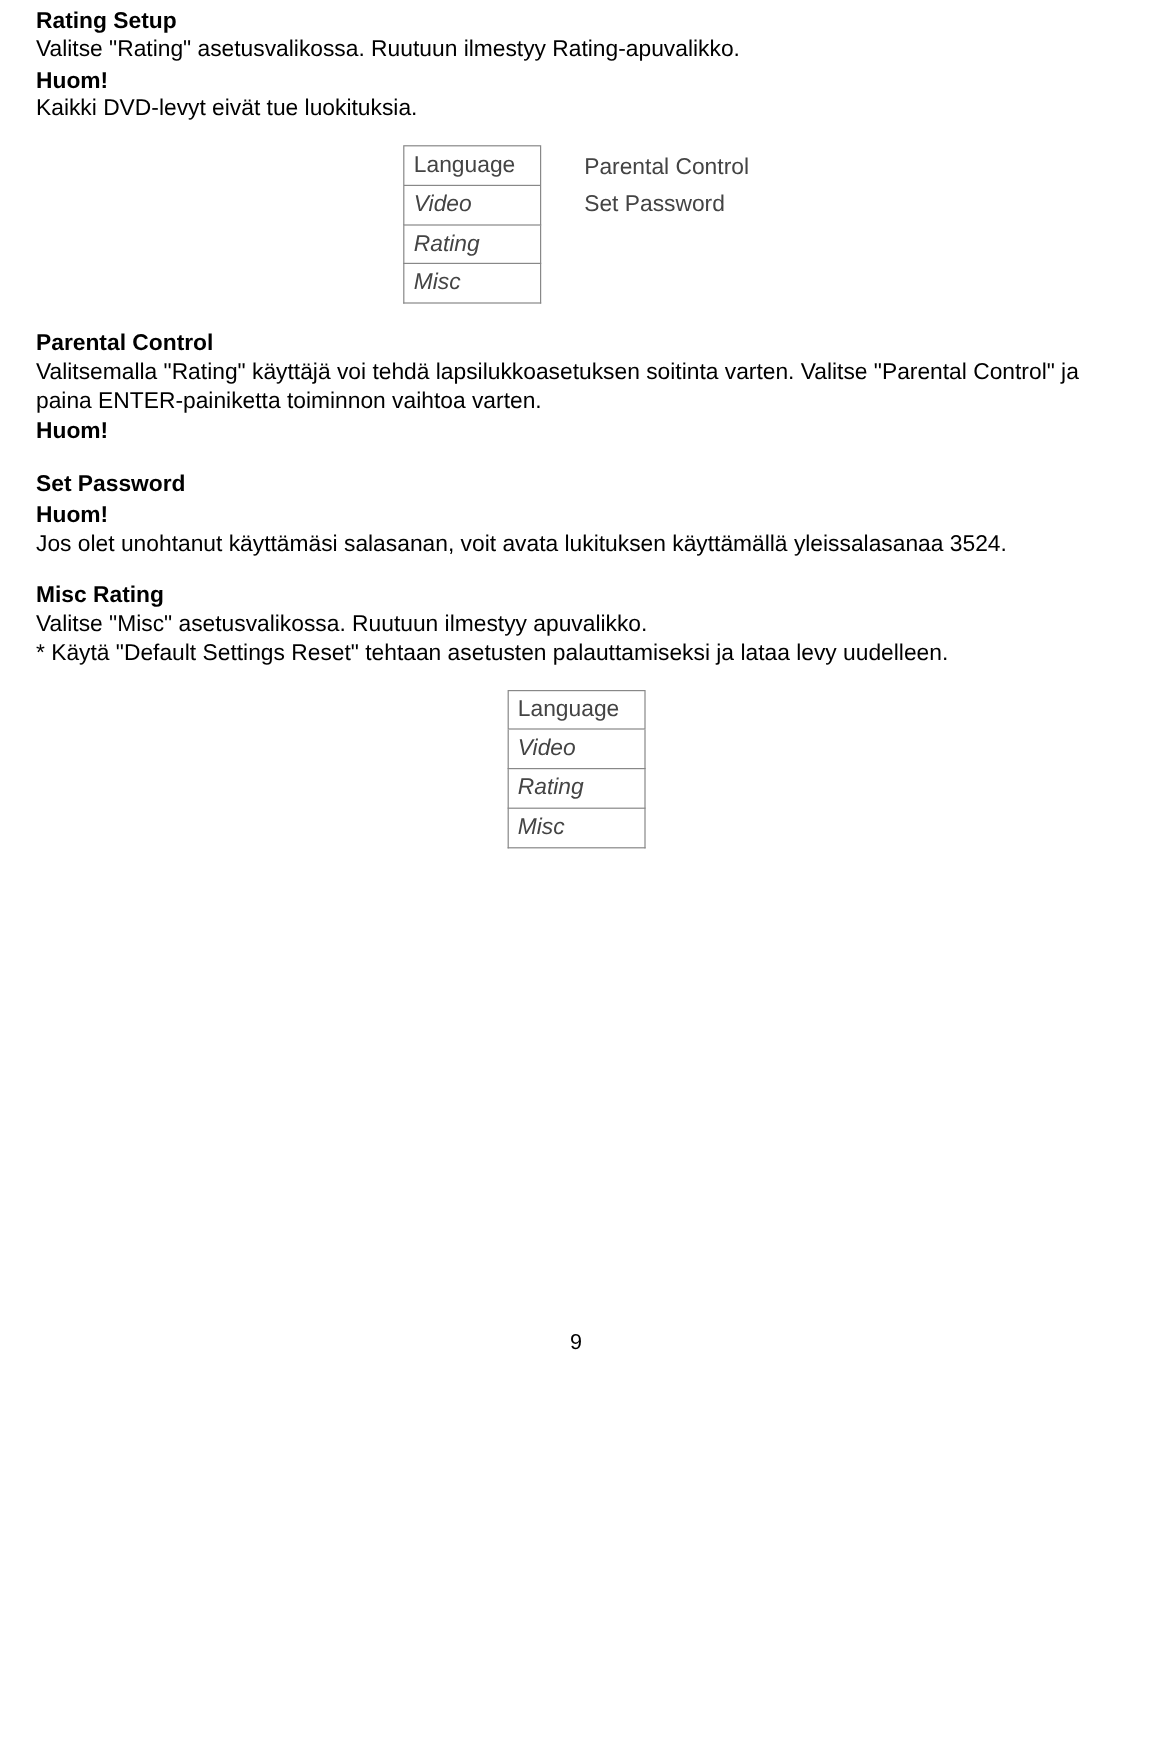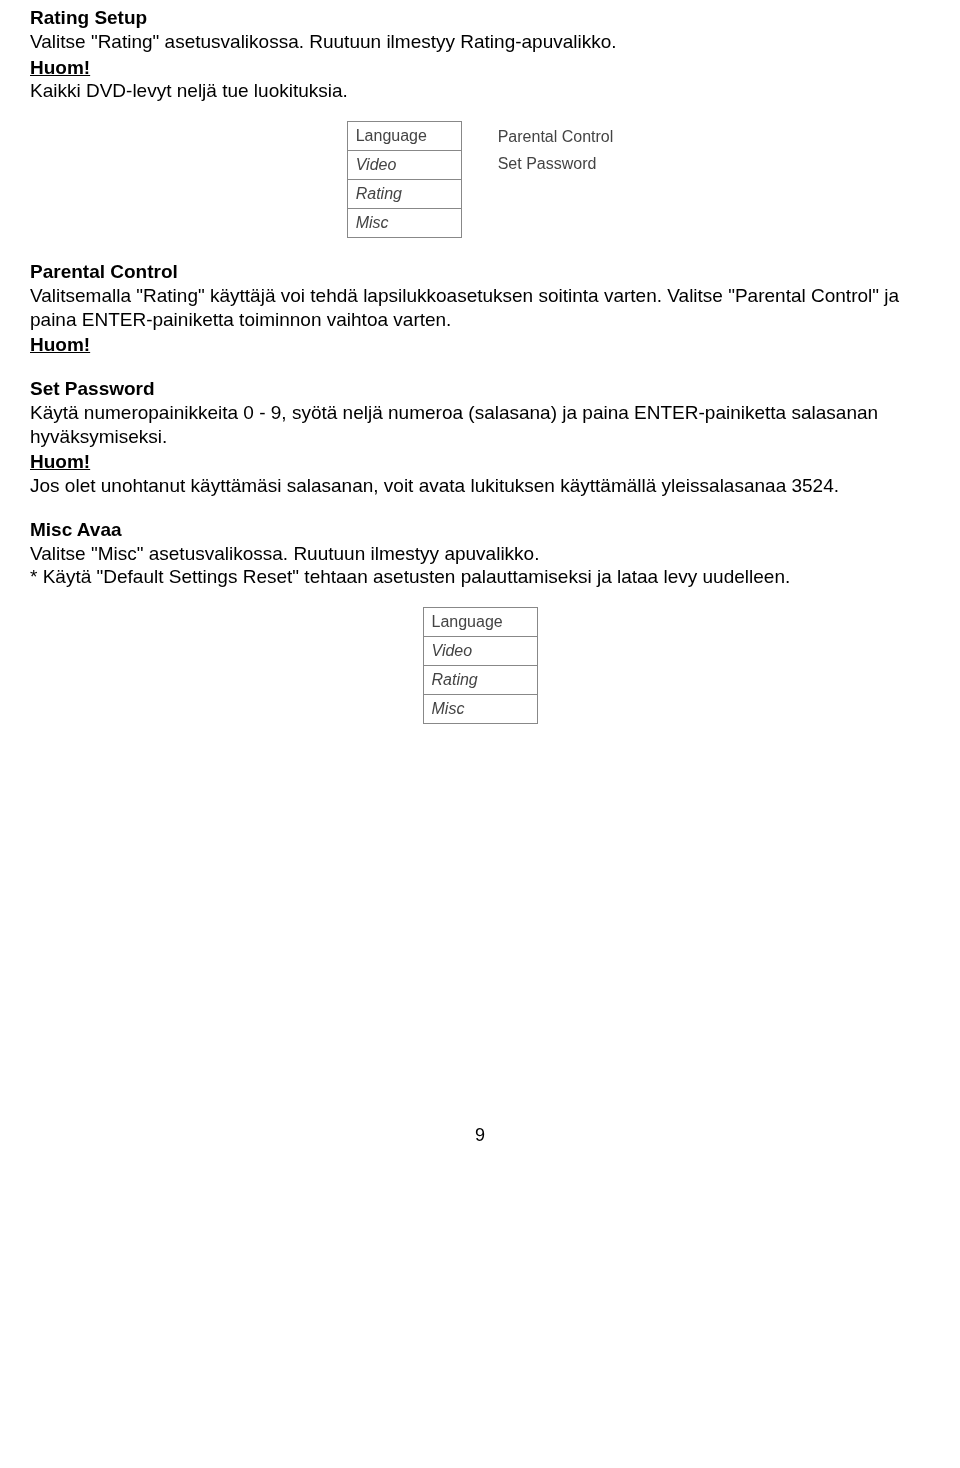--- a/index.html
+++ b/index.html
@@ -15,38 +15,37 @@
   .page {
     padding: 0 30px 40px 30px;
   }
   .heading {
     font-weight: bold;
     margin-top: 6px;
   }
   .huom {
     font-weight: bold;
     margin-top: 2px;
-    text-decoration: underline;
   }
   .para {
     margin-top: 0;
   }
   .gap {
     height: 14px;
   }
   .menu-wrap {
     display: flex;
     justify-content: center;
     margin: 18px 0 22px 0;
   }
   .menu {
     display: flex;
     gap: 36px;
     font-family: Arial, sans-serif;
-    font-size: 16px;
+    font-size: 19px;
     color: #666;
   }
   .menu-col {
     display: flex;
     flex-direction: column;
   }
   .menu-cell {
     border: 1px solid #888;
     padding: 4px 10px 4px 8px;
     min-width: 115px;
@@ -74,21 +73,21 @@
   }
 </style>
 </head>
 <body>
 
 <div class="page">
 
   <div class="heading">Rating Setup</div>
   <div class="para">Valitse "Rating" asetusvalikossa. Ruutuun ilmestyy Rating-apuvalikko.</div>
   <div class="huom">Huom!</div>
-  <div class="para">Kaikki DVD-levyt neljä tue luokituksia.</div>
+  <div class="para">Kaikki DVD-levyt eivät tue luokituksia.</div>
 
   <div class="menu-wrap">
     <div class="menu">
       <div class="menu-col">
         <div class="menu-cell">Language</div>
         <div class="menu-cell">Video</div>
         <div class="menu-cell">Rating</div>
         <div class="menu-cell">Misc</div>
       </div>
       <div class="menu-right">
@@ -98,27 +97,26 @@
     </div>
   </div>
 
   <div class="heading">Parental Control</div>
   <div class="para">Valitsemalla "Rating" käyttäjä voi tehdä lapsilukkoasetuksen soitinta varten. Valitse "Parental Control" ja paina ENTER-painiketta toiminnon vaihtoa varten.</div>
   <div class="huom">Huom!</div>
 
   <div class="gap"></div>
 
   <div class="heading">Set  Password</div>
-  <div class="para">Käytä numeropainikkeita 0 - 9, syötä neljä numeroa (salasana) ja paina ENTER-painiketta salasanan hyväksymiseksi.</div>
   <div class="huom">Huom!</div>
   <div class="para">Jos olet unohtanut käyttämäsi salasanan, voit avata lukituksen käyttämällä yleissalasanaa 3524.</div>
 
   <div class="gap"></div>
 
-  <div class="heading">Misc Avaa</div>
+  <div class="heading">Misc Rating</div>
   <div class="para">Valitse "Misc" asetusvalikossa. Ruutuun ilmestyy apuvalikko.</div>
   <div class="para">*   Käytä "Default Settings Reset" tehtaan asetusten palauttamiseksi ja lataa levy uudelleen.</div>
 
   <div class="menu-wrap">
     <div class="menu">
       <div class="menu-col">
         <div class="menu-cell">Language</div>
         <div class="menu-cell">Video</div>
         <div class="menu-cell">Rating</div>
         <div class="menu-cell">Misc</div>

